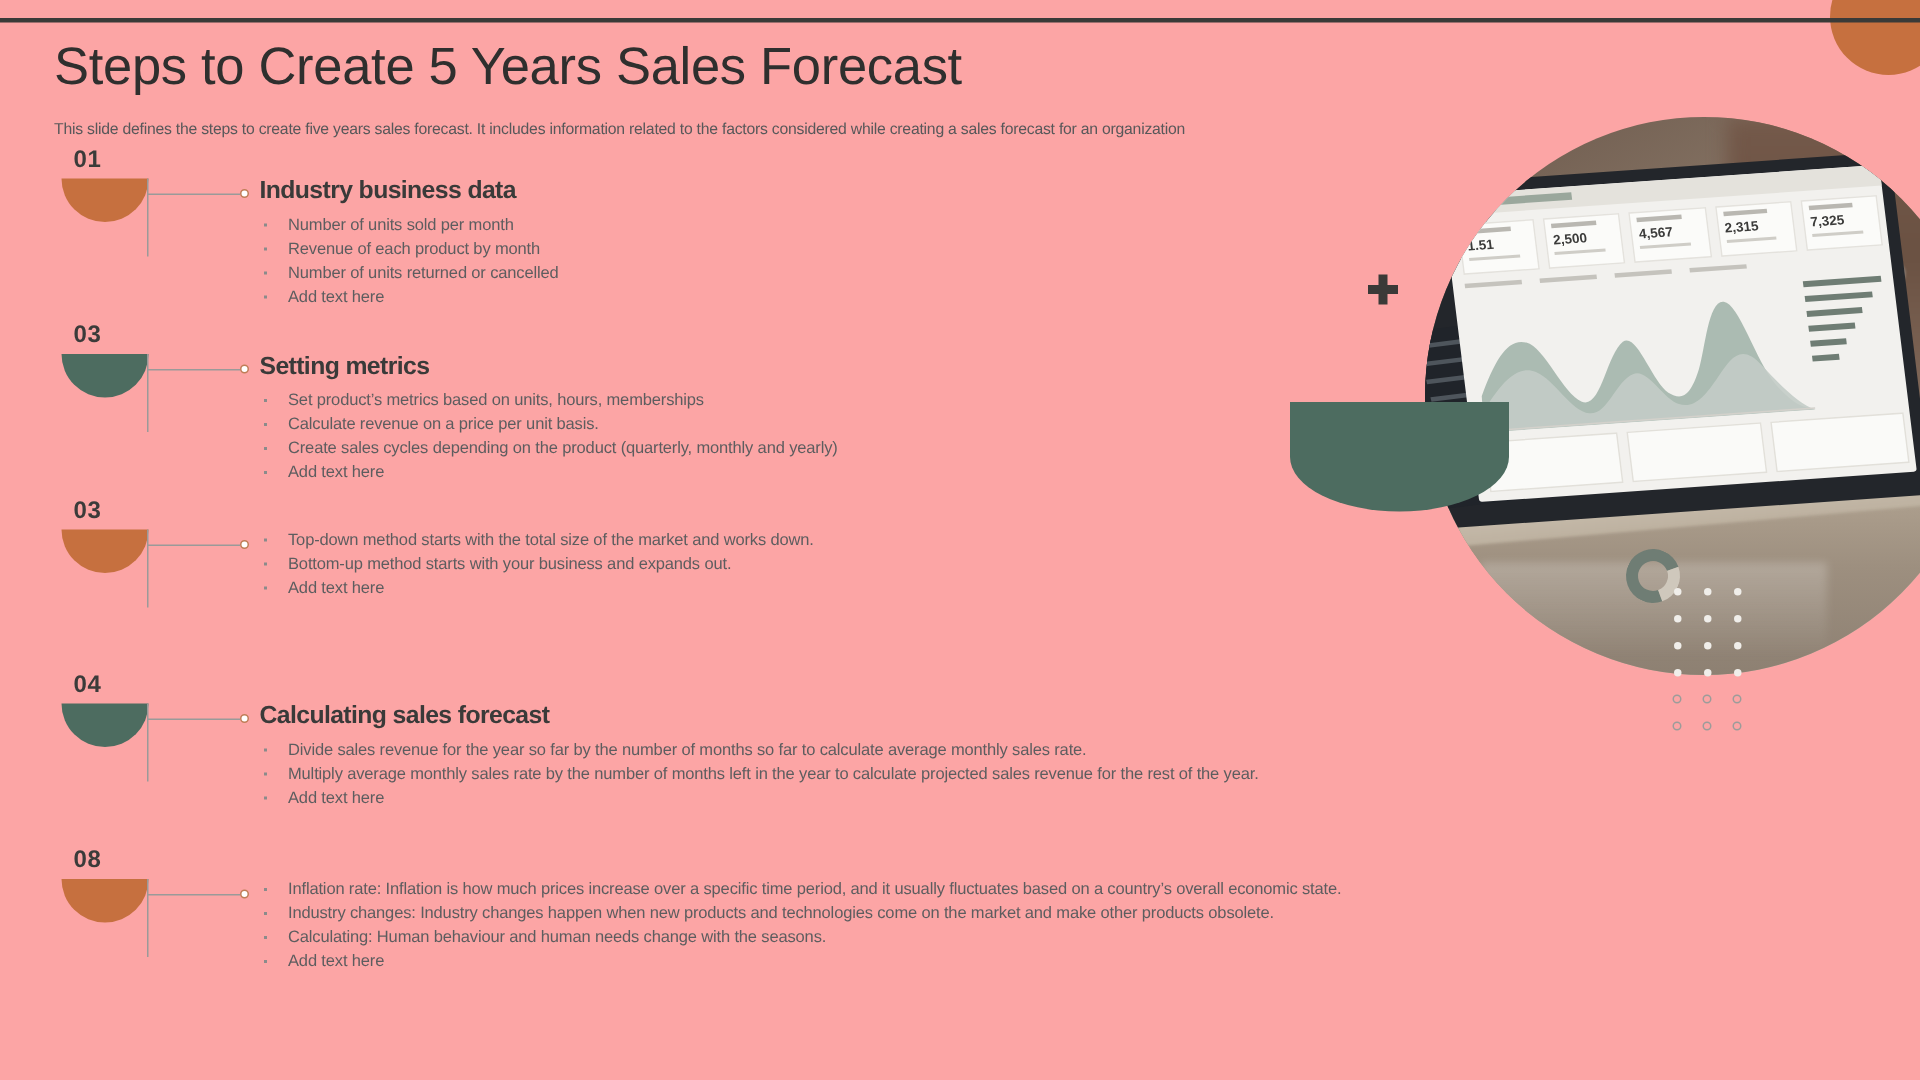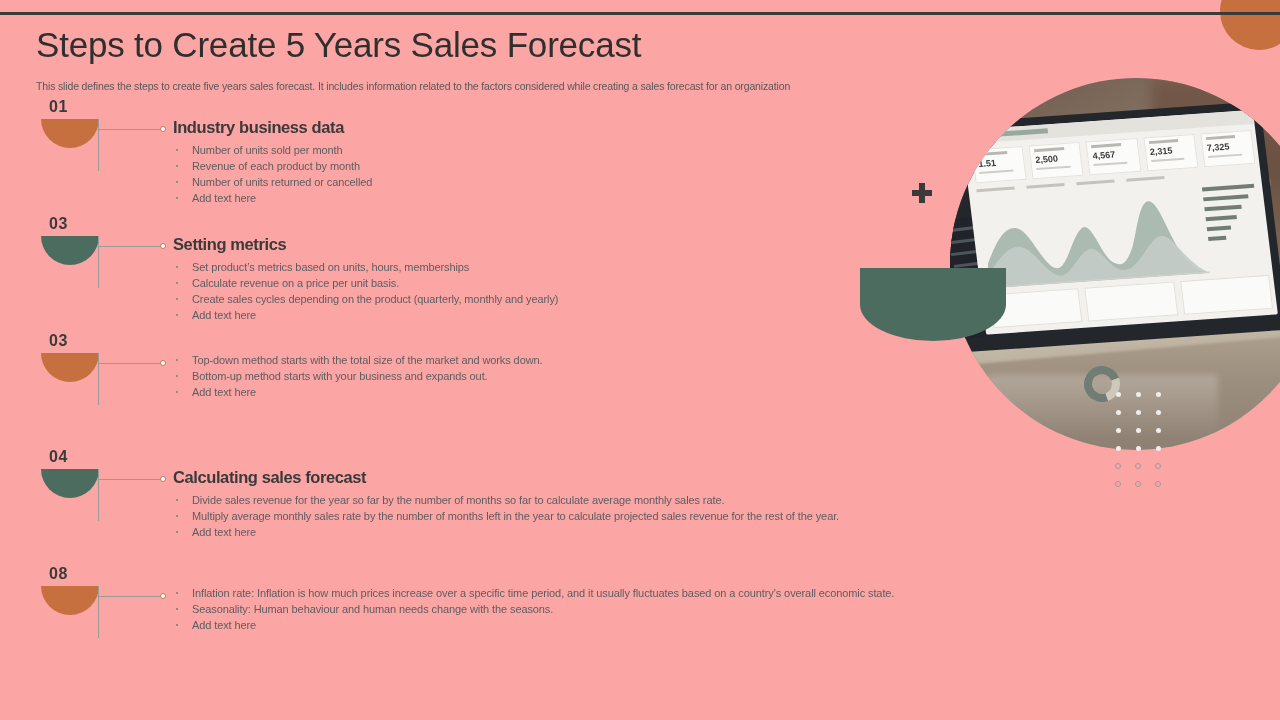--- a/index.html
+++ b/index.html
@@ -472,20 +472,21 @@
 
     <div class="step" style="top:565px">
       <div class="step-num">08</div>
       <div class="semi orange"></div>
       <div class="conn-v"></div>
       <div class="conn-h"></div>
       <div class="conn-dot"></div>
       <div class="step-body">
         <ul class="step-list">
           <li>Inflation  rate: Inflation  is how much prices increase over a specific time period,  and it usually fluctuates based on a country’s overall economic state.</li>
-          <li>Seasonality:   Human behaviour  and human needs change with the seasons.</li>
+          <li>Industry changes: Industry changes happen when new products and technologies come on the market and make other products obsolete.</li>
+          <li>Calculating:   Human behaviour  and human needs change with the seasons.</li>
           <li>Add text here</li>
         </ul>
       </div>
     </div>
 
   </div>
 </div>
 
 </body></html>

